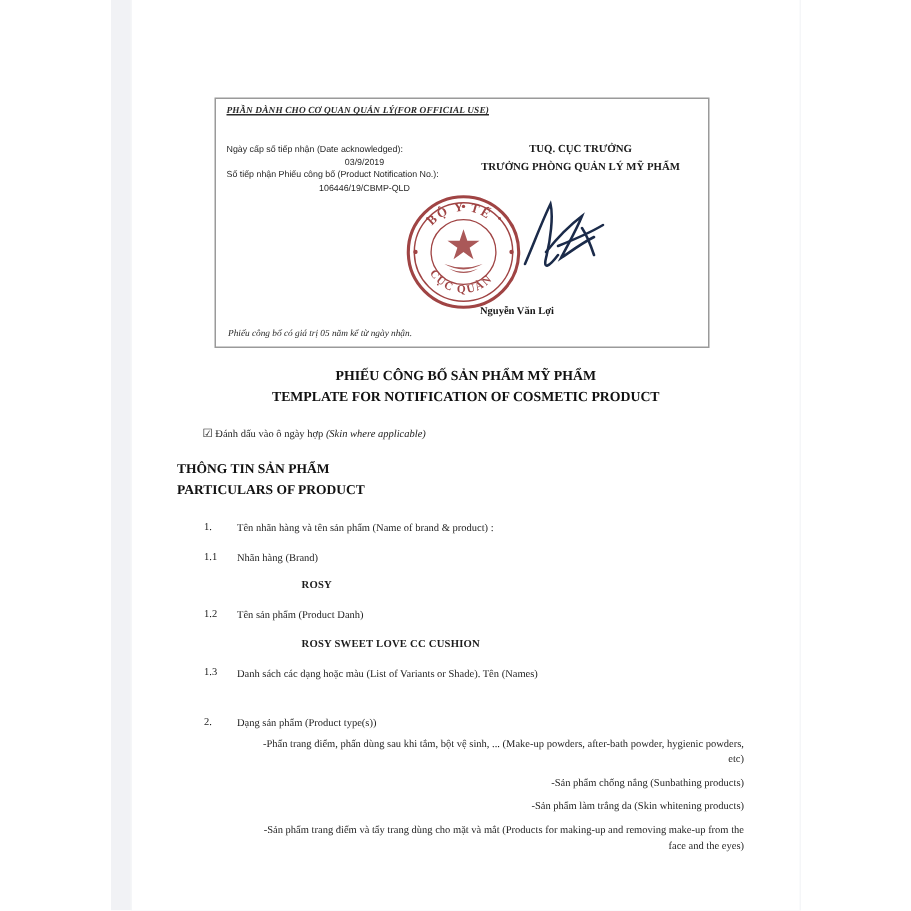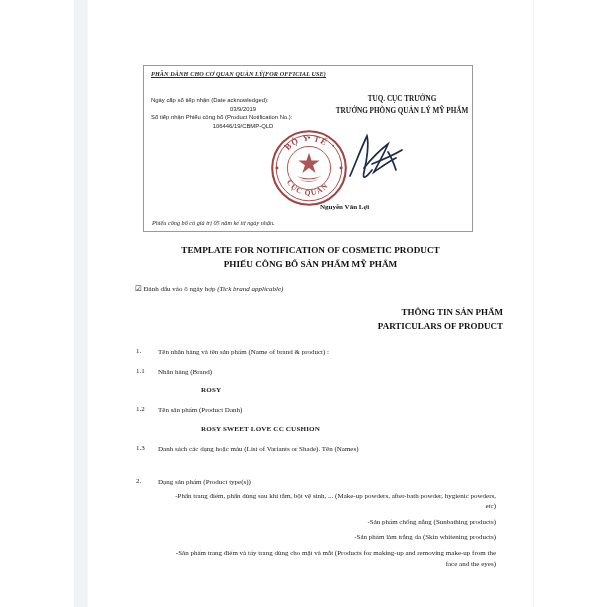--- a/index.html
+++ b/index.html
@@ -74,21 +74,21 @@
     line-height: 1.45;
     color: #1f1f1f;
   }
   .ack-block .val {
     display: block;
     text-align: center;
     padding-left: 6px;
   }
   .authority {
     position: absolute;
-    left: 183px;
+    left: 168px;
     top: 28px;
     width: 150px;
     text-align: center;
     font-weight: bold;
     font-size: 7.2px;
     line-height: 1.65;
     color: #1a1a1a;
   }
 
   
@@ -152,21 +152,21 @@
     white-space: nowrap;
   }
   .tick-box { font-size: 7.6px; }
   .tick-line i { font-style: italic; }
 
   .section-title {
     position: absolute;
     left: 30px;
     top: 305px;
     width: 385px;
-    text-align: right;
+    text-align: left;
     font-weight: bold;
     font-size: 9px;
     line-height: 1.6;
     color: #111;
   }
 
   
   #body-content {
     position: absolute;
     left: 48px;
@@ -280,28 +280,28 @@
           </g>
         </svg>
       </div>
 
       <div class="signer-name">Nguyễn Văn Lợi</div>
 
       <div class="validity-note">Phiếu công bố có giá trị 05 năm kể từ ngày nhận.</div>
     </div>
 
     <div class="doc-title">
+      <div>PHIẾU CÔNG BỐ SẢN PHẨM MỸ PHẨM</div>
       <div>TEMPLATE FOR NOTIFICATION OF COSMETIC PRODUCT</div>
-      <div>PHIẾU CÔNG BỐ SẢN PHẨM MỸ PHẨM</div>
     </div>
 
     <div class="tick-line">
       <span class="tick-box">☑</span>
       <span>Đánh dấu vào ô ngày hợp</span>
-      <i>(Tick brand applicable)</i>
+      <i>(Skin where applicable)</i>
     </div>
 
     <div class="section-title">
       <div>THÔNG TIN SẢN PHẨM</div>
       <div>PARTICULARS OF PRODUCT</div>
     </div>
 
     <div id="body-content">
 
       <div class="row">

